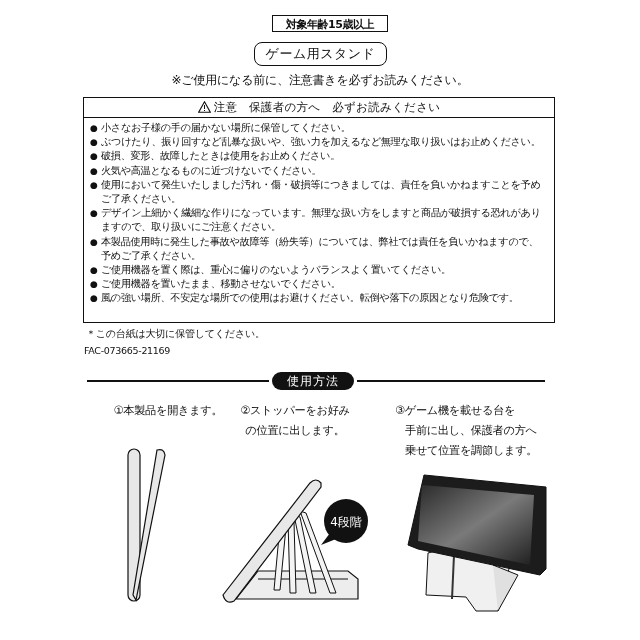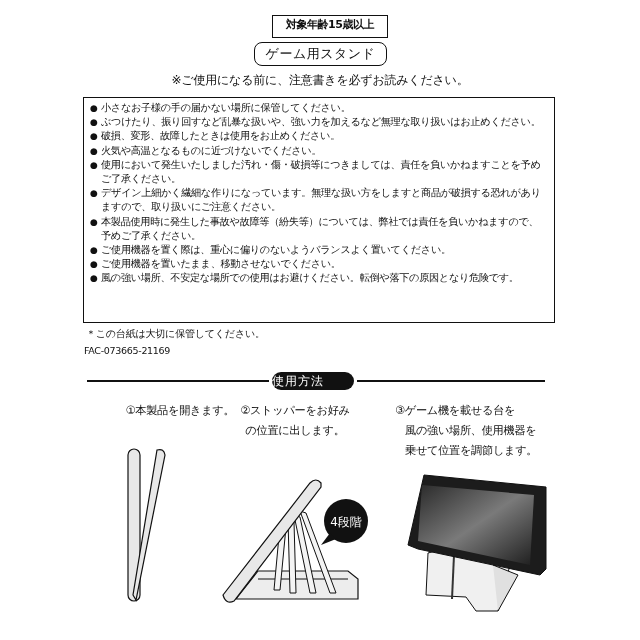--- a/index.html
+++ b/index.html
@@ -1,51 +1,60 @@
 <!DOCTYPE html>
 <html><head>
 <meta charset="utf-8">
 <style>
   html, body { margin:0; padding:0; background:#ffffff; }
   body { width:640px; height:640px; position:relative; overflow:hidden;
          font-family:"DejaVu Sans", sans-serif; color:#111; }
-  .age-badge { position:absolute; left:272px; top:15px; width:116px; height:23px;
+  .age-badge { position:absolute; left:272px; top:15px; width:116px; height:17px;
                border:1.5px solid #111; font-size:11px; font-weight:bold; line-height:17px;
                text-align:center; letter-spacing:-0.5px; box-sizing:border-box; }
   .product-title { position:absolute; left:254px; top:42px; width:133px; height:24px;
                    border:1.5px solid #111; border-radius:8px; font-size:13px; line-height:21px;
                    text-align:center; box-sizing:border-box; letter-spacing:0.5px; }
   .read-notice { position:absolute; left:0; top:72px; width:640px; text-align:center;
                  font-size:12px; letter-spacing:-0.2px; }
   .caution-box { position:absolute; left:83px; top:97px; width:472px; height:226px;
                  border:1.5px solid #111; box-sizing:border-box; }
   .caution-header { height:19px; border-bottom:1.5px solid #111; text-align:center;
                     font-size:11.5px; line-height:18px; letter-spacing:0.3px; }
   .caution-header .warn-icon { display:inline-block; vertical-align:-2px; margin-right:3px; }
   .caution-list { list-style:none; margin:0; padding:3px 6px 0 6px; }
   .caution-list li { font-size:10.2px; line-height:14.2px; letter-spacing:-0.35px;
                      padding-left:11px; text-indent:-11px; white-space:normal; }
   .caution-list li .bullet { display:inline-block; width:11px; text-indent:0; font-size:9px; }
   .keep-note { position:absolute; left:86px; top:327px; font-size:10px; letter-spacing:-0.2px; }
   .product-code { position:absolute; left:84px; top:345px; font-size:9.5px; letter-spacing:-0.3px; }
   .section-line { position:absolute; top:380px; height:2px; background:#111; }
   .section-title { position:absolute; left:272px; top:372px; width:82px; height:18px;
-                   background:#111; color:#fff; border-radius:9px; 
+                   background:#111; color:#fff; border-radius:9px; text-align:center;
                    font-size:12px; line-height:18px; letter-spacing:1px; }
   .step { position:absolute; font-size:11.2px; line-height:20px; letter-spacing:-0.3px; text-align:center; }
   .illus { position:absolute; }
 </style>
 </head>
 <body>
 
 <div class="age-badge">対象年齢15歳以上</div>
 <div class="product-title">ゲーム用スタンド</div>
 <div class="read-notice">※ご使用になる前に、注意書きを必ずお読みください。</div>
 
 <div class="caution-box">
+  <div class="caution-header">
+    <span class="warn-icon">
+      <svg width="13" height="12" viewBox="0 0 13 12">
+          <path d="M6.5 0.8 L12.3 11.2 L0.7 11.2 Z" fill="none" stroke="#111" stroke-width="1.1"></path>
+          <rect x="6" y="4" width="1" height="4" fill="#111"></rect>
+          <rect x="6" y="9" width="1" height="1" fill="#111"></rect>
+        </svg>
+    </span><span>注意　保護者の方へ　必ずお読みください</span>
+  </div>
   <ul class="caution-list">
     <li><span class="bullet">●</span><span>小さなお子様の手の届かない場所に保管してください。</span></li>
     <li><span class="bullet">●</span><span>ぶつけたり、振り回すなど乱暴な扱いや、強い力を加えるなど無理な取り扱いはお止めください。</span></li>
     <li><span class="bullet">●</span><span>破損、変形、故障したときは使用をお止めください。</span></li>
     <li><span class="bullet">●</span><span>火気や高温となるものに近づけないでください。</span></li>
     <li><span class="bullet">●</span><span>使用において発生いたしました汚れ・傷・破損等につきましては、責任を負いかねますことを予めご了承ください。</span></li>
     <li><span class="bullet">●</span><span>デザイン上細かく繊細な作りになっています。無理な扱い方をしますと商品が破損する恐れがありますので、取り扱いにご注意ください。</span></li>
     <li><span class="bullet">●</span><span>本製品使用時に発生した事故や故障等（紛失等）については、弊社では責任を負いかねますので、予めご了承ください。</span></li>
     <li><span class="bullet">●</span><span>ご使用機器を置く際は、重心に偏りのないようバランスよく置いてください。</span></li>
     <li><span class="bullet">●</span><span>ご使用機器を置いたまま、移動させないでください。</span></li>
@@ -53,30 +62,30 @@
   </ul>
 </div>
 
 <div class="keep-note">＊この台紙は大切に保管してください。</div>
 <div class="product-code">FAC-073665-21169</div>
 
 <div class="section-line" style="left:87px; width:182px;"></div>
 <div class="section-line" style="left:357px; width:188px;"></div>
 <div class="section-title">使用方法</div>
 
-<div class="step" style="left:108px; top:401px; width:120px;margin-left:12px;">
+<div class="step" style="left:108px; top:401px; width:120px;">
   <div>①本製品を開きます。</div>
 </div>
 <div class="step" style="left:230px; top:401px; width:130px;">
   <div>②ストッパーをお好み</div>
   <div>の位置に出します。</div>
 </div>
 <div class="step" style="left:395px; top:401px; width:145px; text-align:left;">
   <div>③ゲーム機を載せる台を</div>
-  <div style="padding-left:10px">風の強い場所、使用機器を</div>
+  <div style="padding-left:10px">手前に出し、保護者の方へ</div>
   <div style="padding-left:10px">乗せて位置を調節します。</div>
 </div>
 
 <svg class="illus" style="left:120px; top:445px;" width="60" height="160" viewBox="0 0 60 160">
   <rect x="8" y="4" width="12" height="152" rx="6" fill="#e8e8e8" stroke="#111" stroke-width="1.2"></rect>
   <path d="M37 5 Q44 3 45 10 L16 155 L13 150 Z" fill="#e8e8e8" stroke="#111" stroke-width="1.2"></path>
 </svg>
 
 <svg class="illus" style="left:218px; top:465px;" width="150" height="145" viewBox="0 0 150 145">
   <path d="M18 134 L140 134 L140 114 L130 106 L40 106 Z" fill="#ededed" stroke="#111" stroke-width="1.2"></path>

